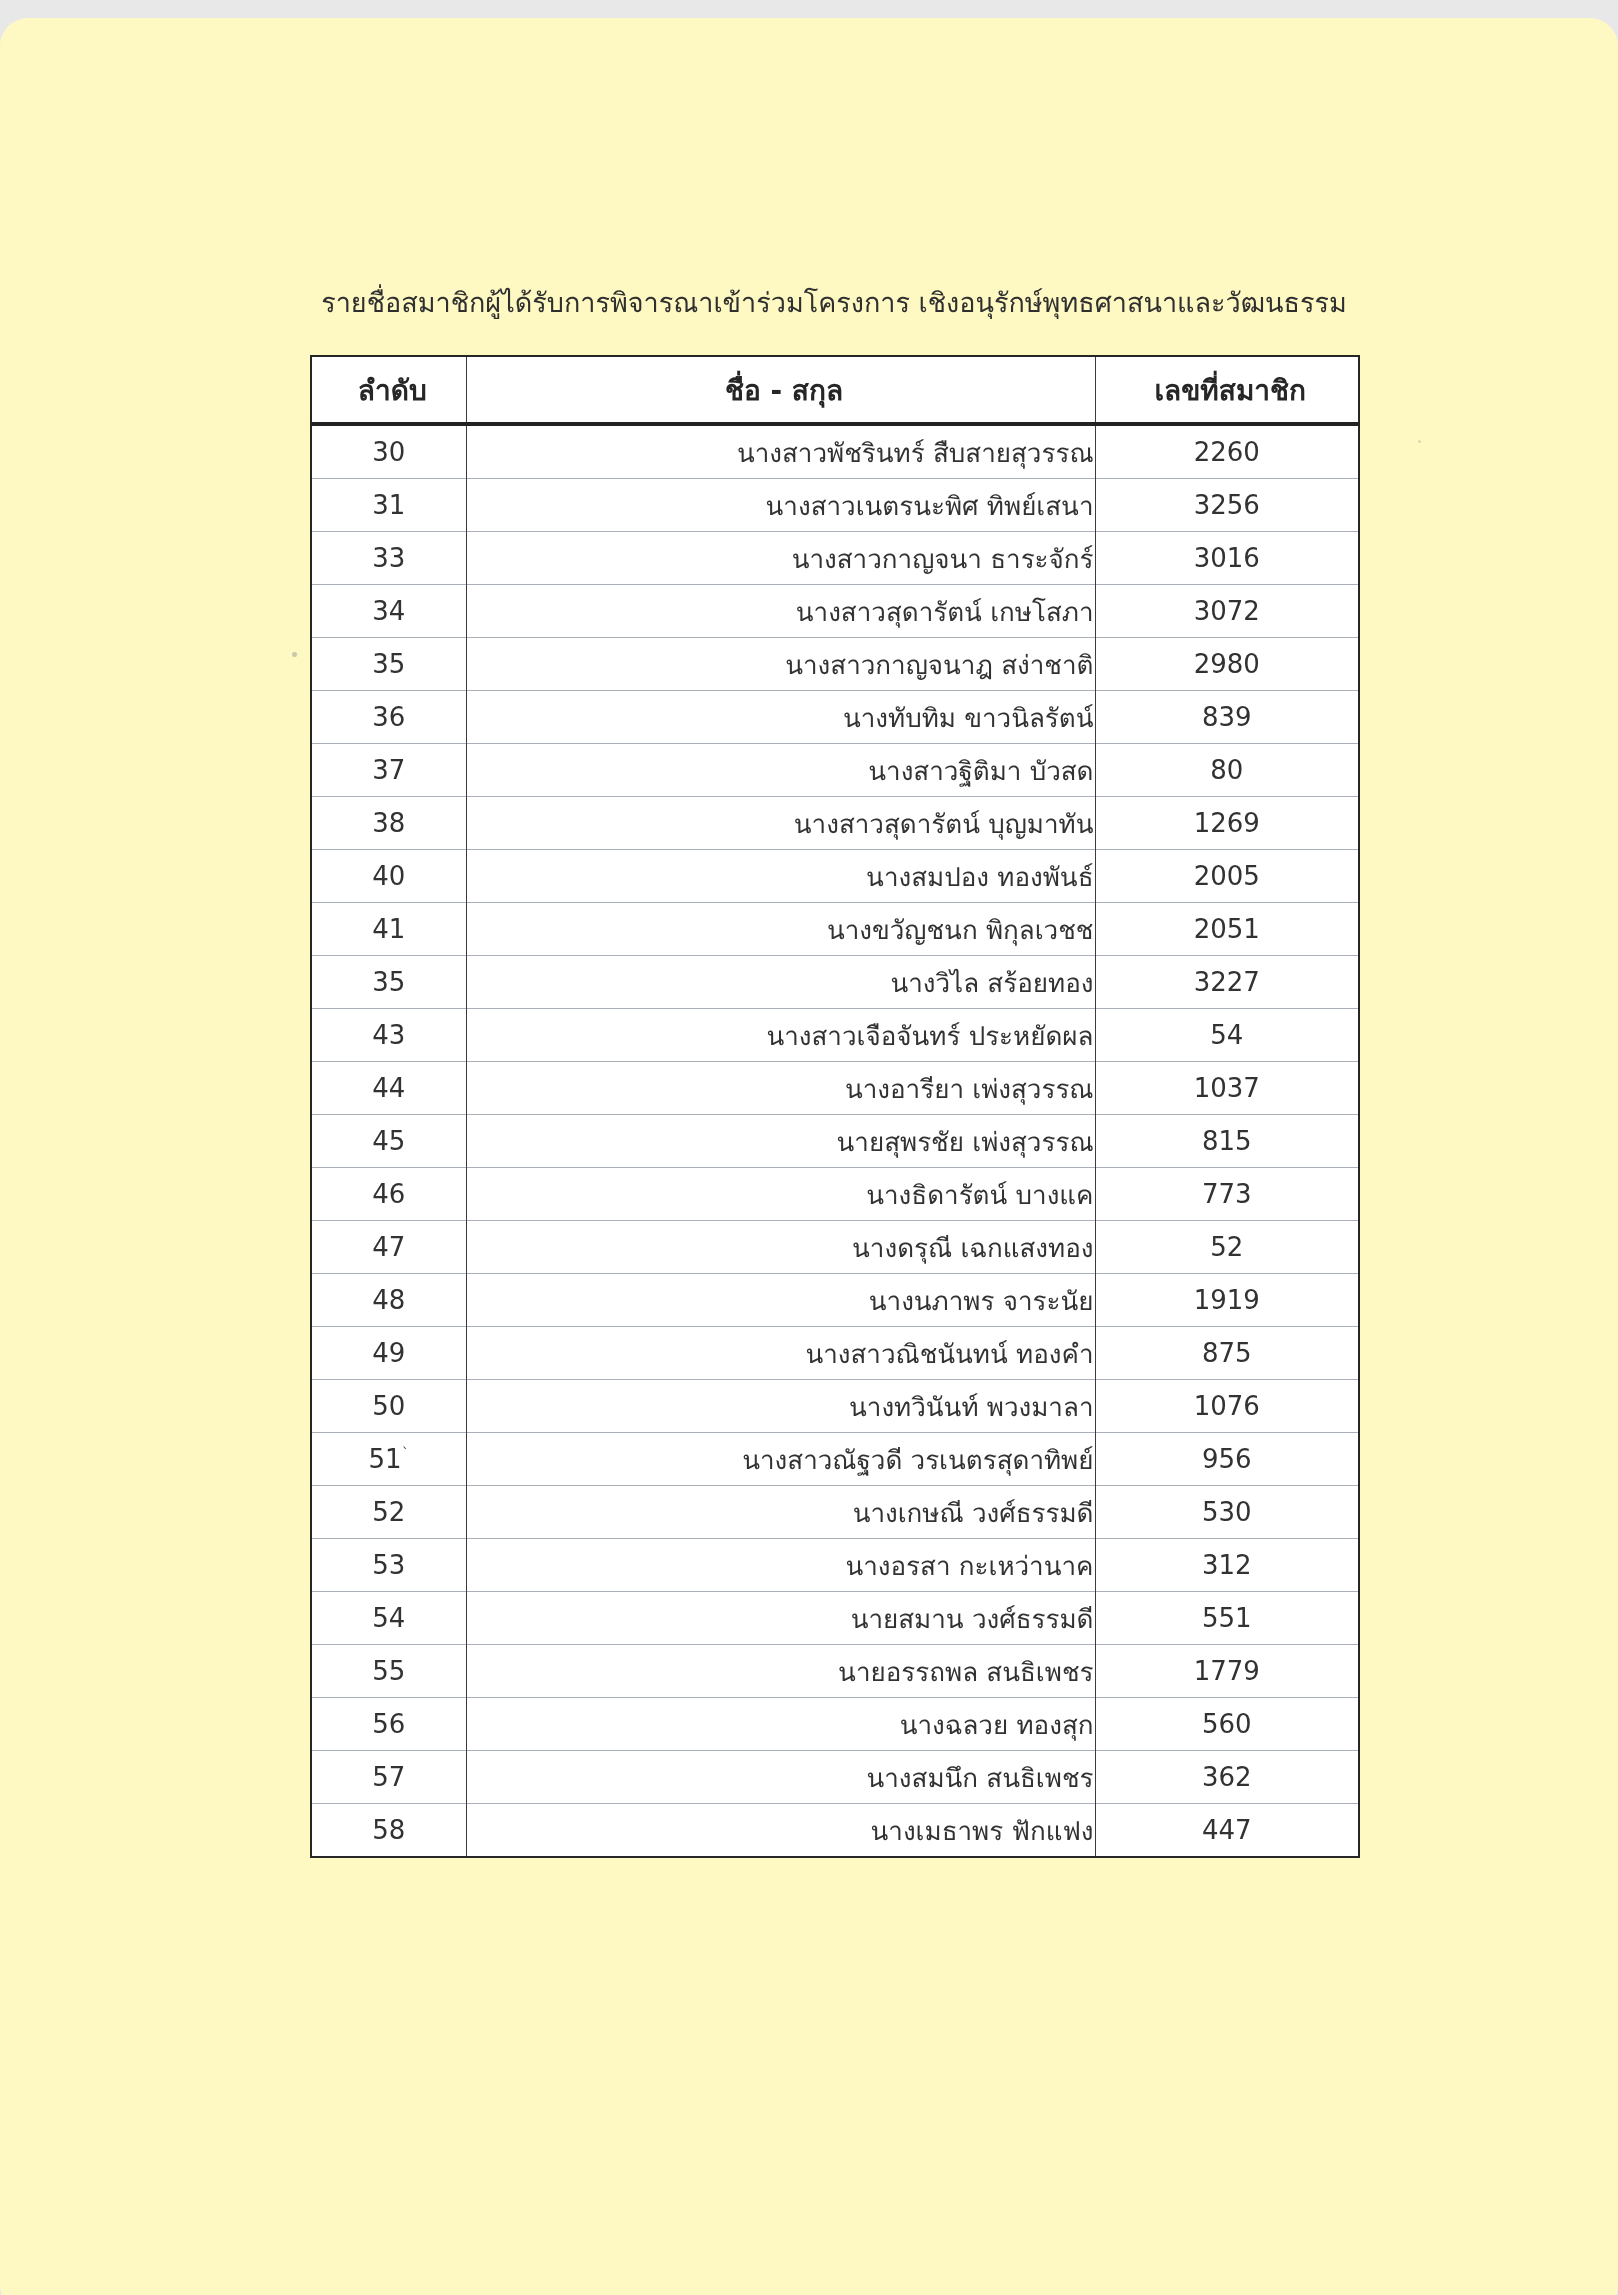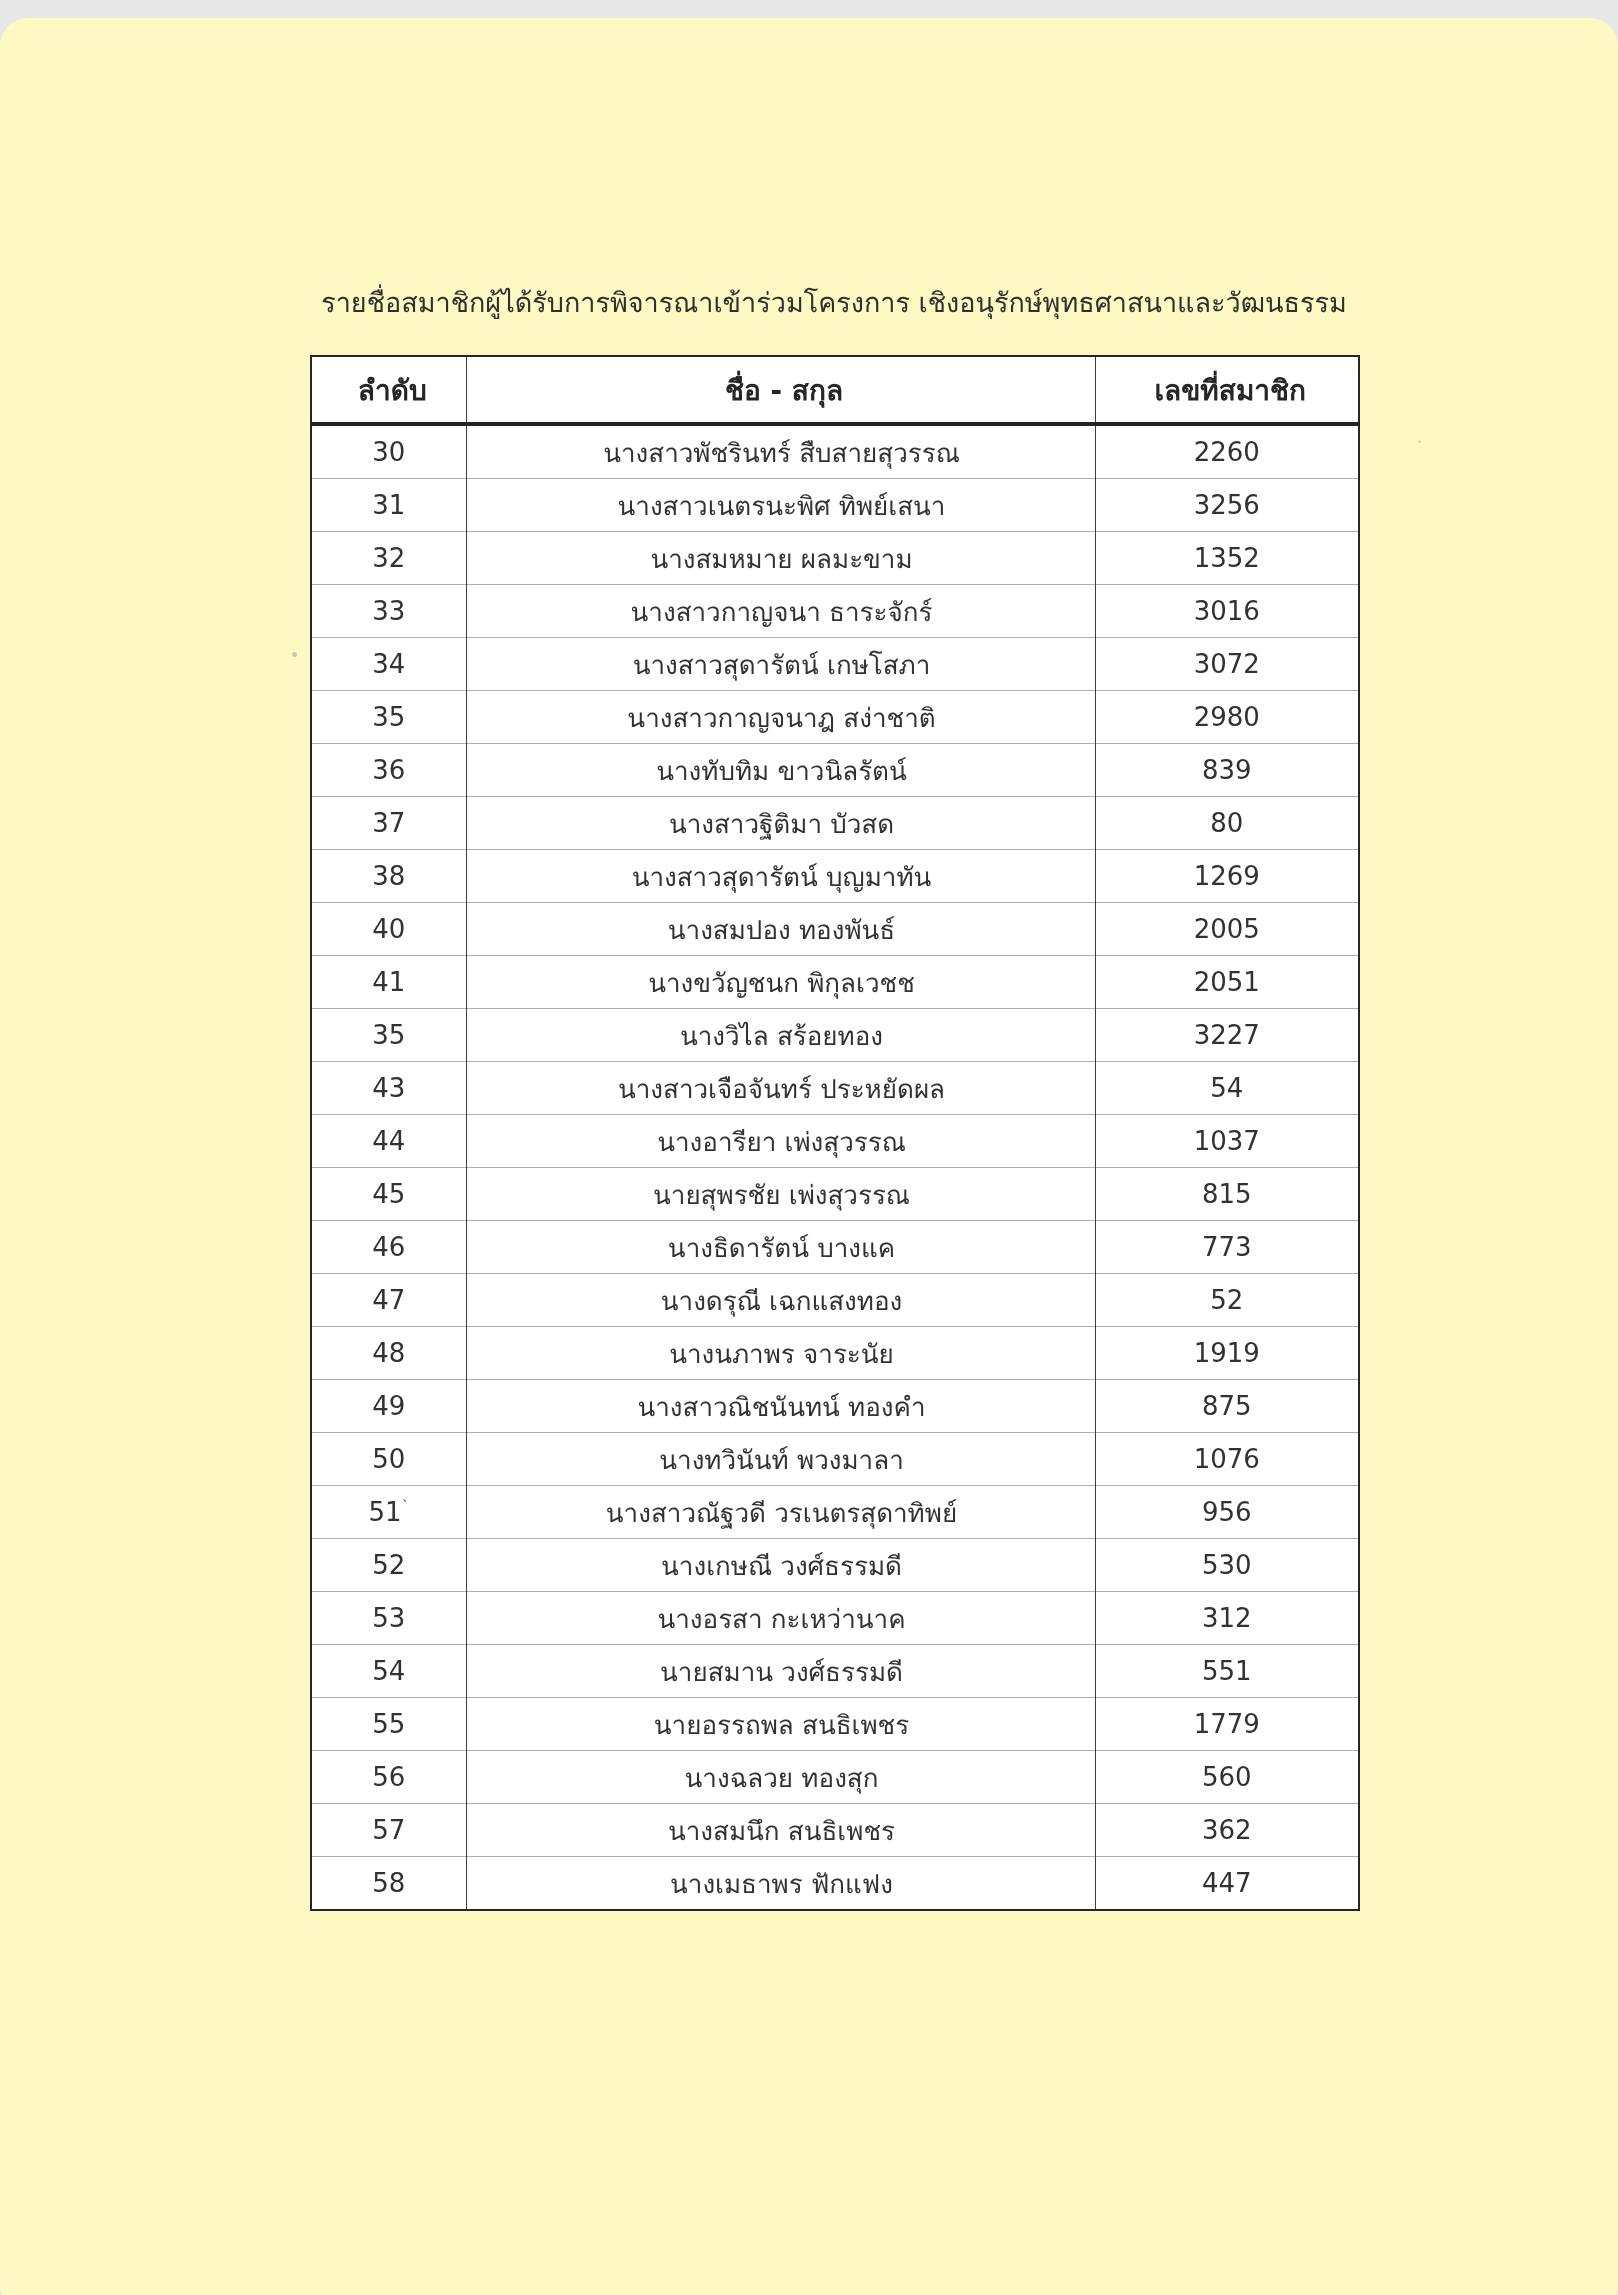--- a/index.html
+++ b/index.html
@@ -63,21 +63,21 @@
     vertical-align: middle;
     color: #323232;
     border-top: 0.7px solid #aab0b8;
     border-left: 1.3px solid #3c3c3c;
     border-right: 1.3px solid #3c3c3c;
     background: #ffffff;
   }
   table.members tbody tr:first-child td { border-top: none; }
   td.num, th.num { text-align: center; }
   td.name {
-    text-align: center;
+    text-align: right;
     padding-left: 3px;
   }
   .artifact {
     font-size: 14.5px;
     vertical-align: super;
     color: #555;
   }
   
   .speck {
     position: absolute;
@@ -117,25 +117,20 @@
           <td class="num">30</td>
           <td class="name">นางสาวพัชรินทร์ สืบสายสุวรรณ</td>
           <td class="num">2260</td>
         </tr>
         <tr>
           <td class="num">31</td>
           <td class="name">นางสาวเนตรนะพิศ ทิพย์เสนา</td>
           <td class="num">3256</td>
         </tr>
         <tr>
-          <td class="num">32</td>
-          <td class="name">นางสมหมาย ผลมะขาม</td>
-          <td class="num">1352</td>
-        </tr>
-        <tr>
           <td class="num">33</td>
           <td class="name">นางสาวกาญจนา ธาระจักร์</td>
           <td class="num">3016</td>
         </tr>
         <tr>
           <td class="num">34</td>
           <td class="name">นางสาวสุดารัตน์ เกษโสภา</td>
           <td class="num">3072</td>
         </tr>
         <tr>

